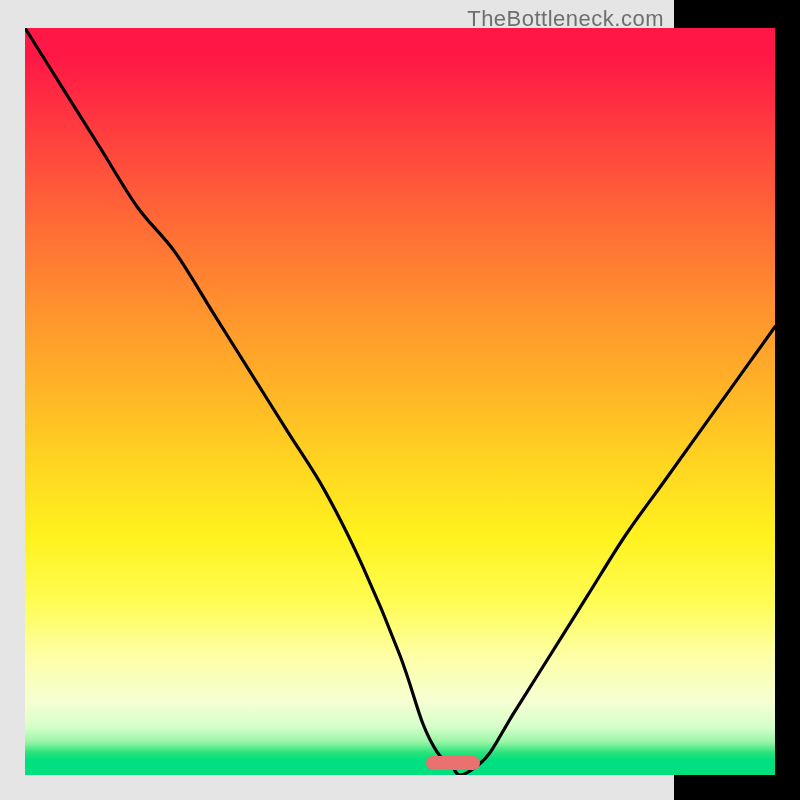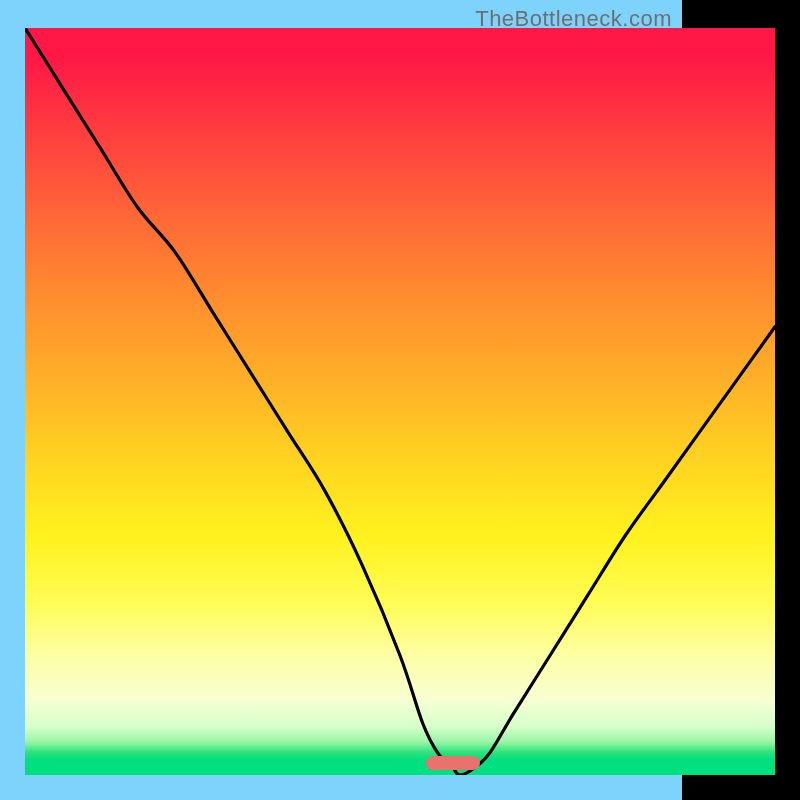--- a/index.html
+++ b/index.html
@@ -7,22 +7,21 @@
     padding: 0;
     width: 800px;
     height: 800px;
     background: #000;
     font-family: Arial, Helvetica, sans-serif;
   }
   .stage {
     position: relative;
     width: 674px;
     height: 800px;
-    background: #7dd3fc;
-    padding-left: 8px;
+    background: #e5e5e5;
   }
   .watermark {
     position: absolute;
     top: 6px;
     right: 10px;
     color: #6f6f6f;
     font-size: 22px;
     letter-spacing: 0.5px;
     font-weight: 500;
     z-index: 10;

